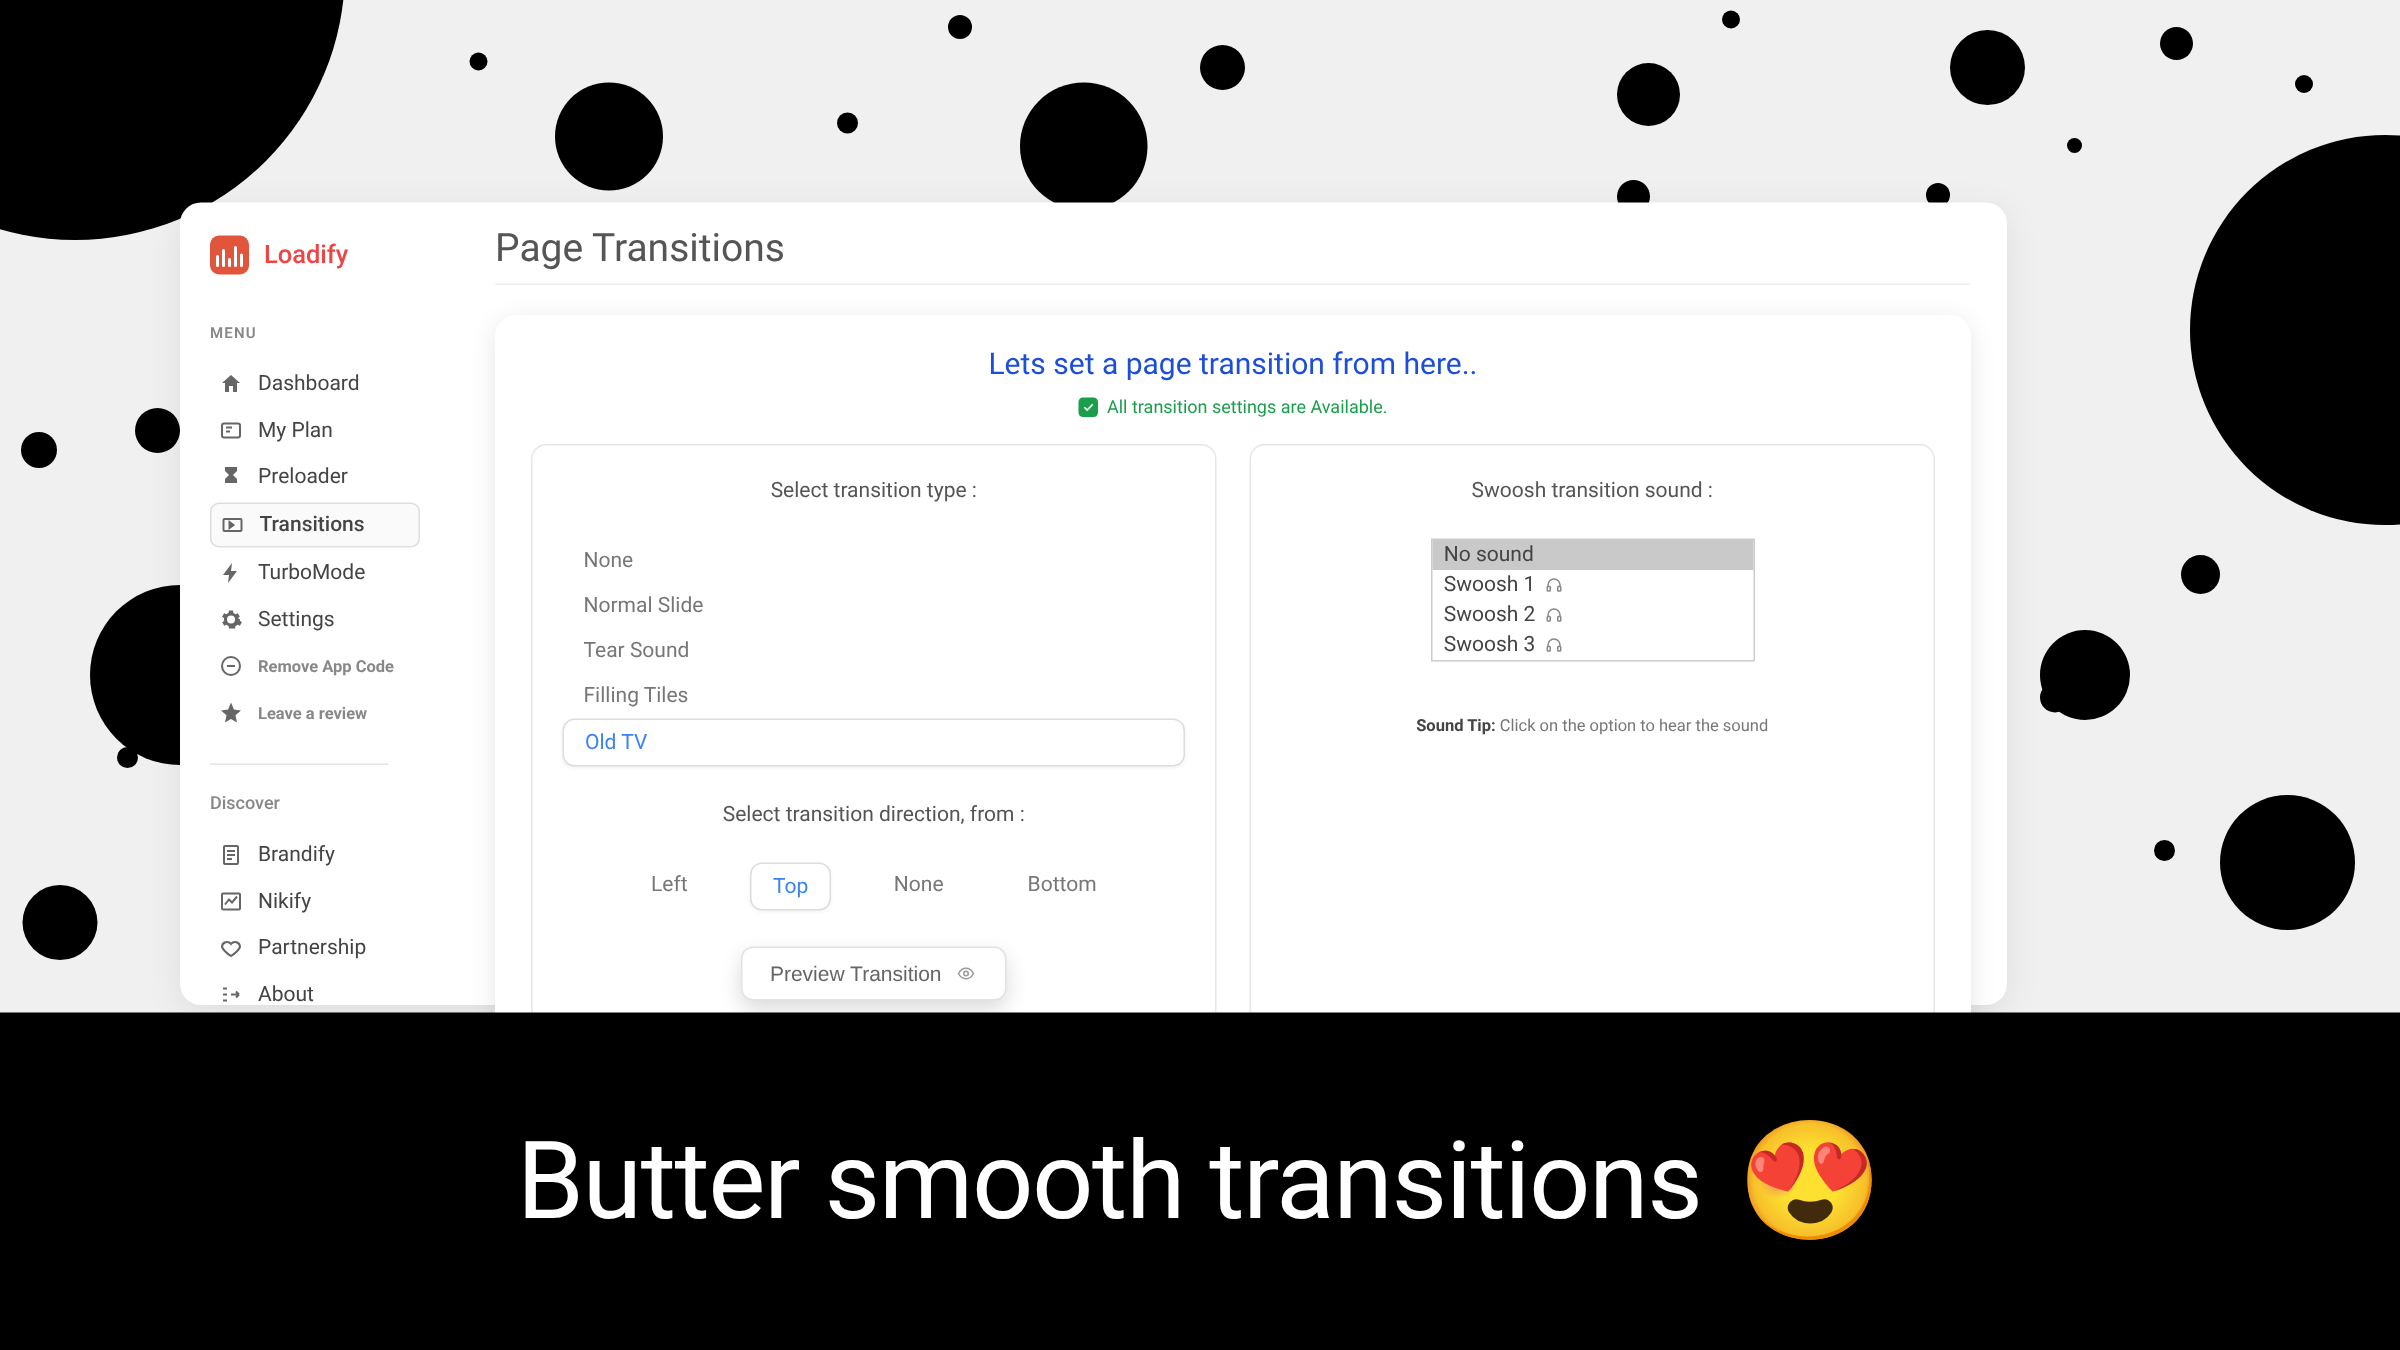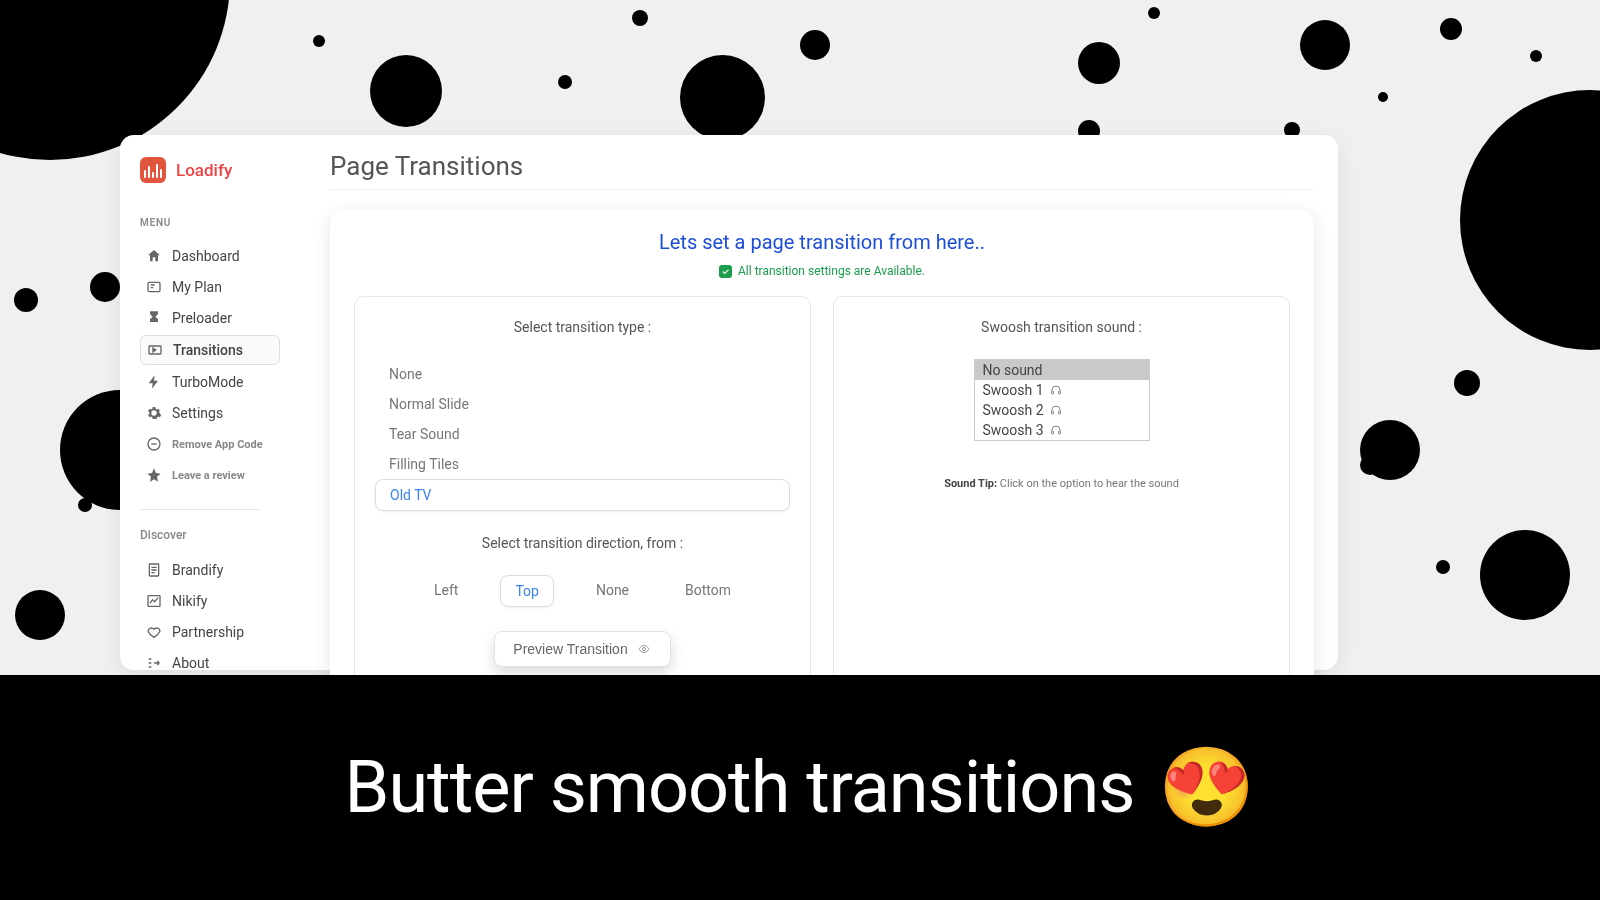--- a/index.html
+++ b/index.html
@@ -56,21 +56,21 @@
   .chip.selected { border:1px solid #ddd; background:#fff; color:#3b82f6; font-weight:400; box-shadow:0 1px 3px rgba(0,0,0,0.06);}
   .dirrow { display:flex; justify-content:center; gap:28px; margin-bottom:24px;}
   .preview-btn {
     display:flex; align-items:center; gap:8px; margin:0 auto;
     padding:9px 18px; border:1px solid #e2e2e2; border-radius:8px;
     background:#fff; font-size:14px; color:#666; cursor:pointer;
     box-shadow:0 6px 14px rgba(0,0,0,0.15);
   }
   .preview-btn svg { width:16px; height:12px; stroke:#999;}
 
-  .selectbox { width:176px; margin:0 auto 36px auto; border:1px solid #ccc; background:#fff; }
+  .selectbox { width:216px; margin:0 auto 36px auto; border:1px solid #ccc; background:#fff; }
   .opt { font-size:14px; color:#444; padding:2px 8px; cursor:pointer; display:flex; align-items:center; gap:6px;}
   .opt.selected { background:#c9c9c9; }
   .headphone { width:12px; height:12px; display:inline-block;}
   .tip { font-size:11px; color:#777; text-align:center;}
   .tip b { color:#444; }
 
   .set-btn {
     display:block; margin:22px auto 0 auto; padding:10px 22px; border:none;
     background:#111; color:#fff; font-size:14px; border-radius:20px; cursor:pointer;
     box-shadow:0 8px 16px rgba(0,0,0,0.35);

